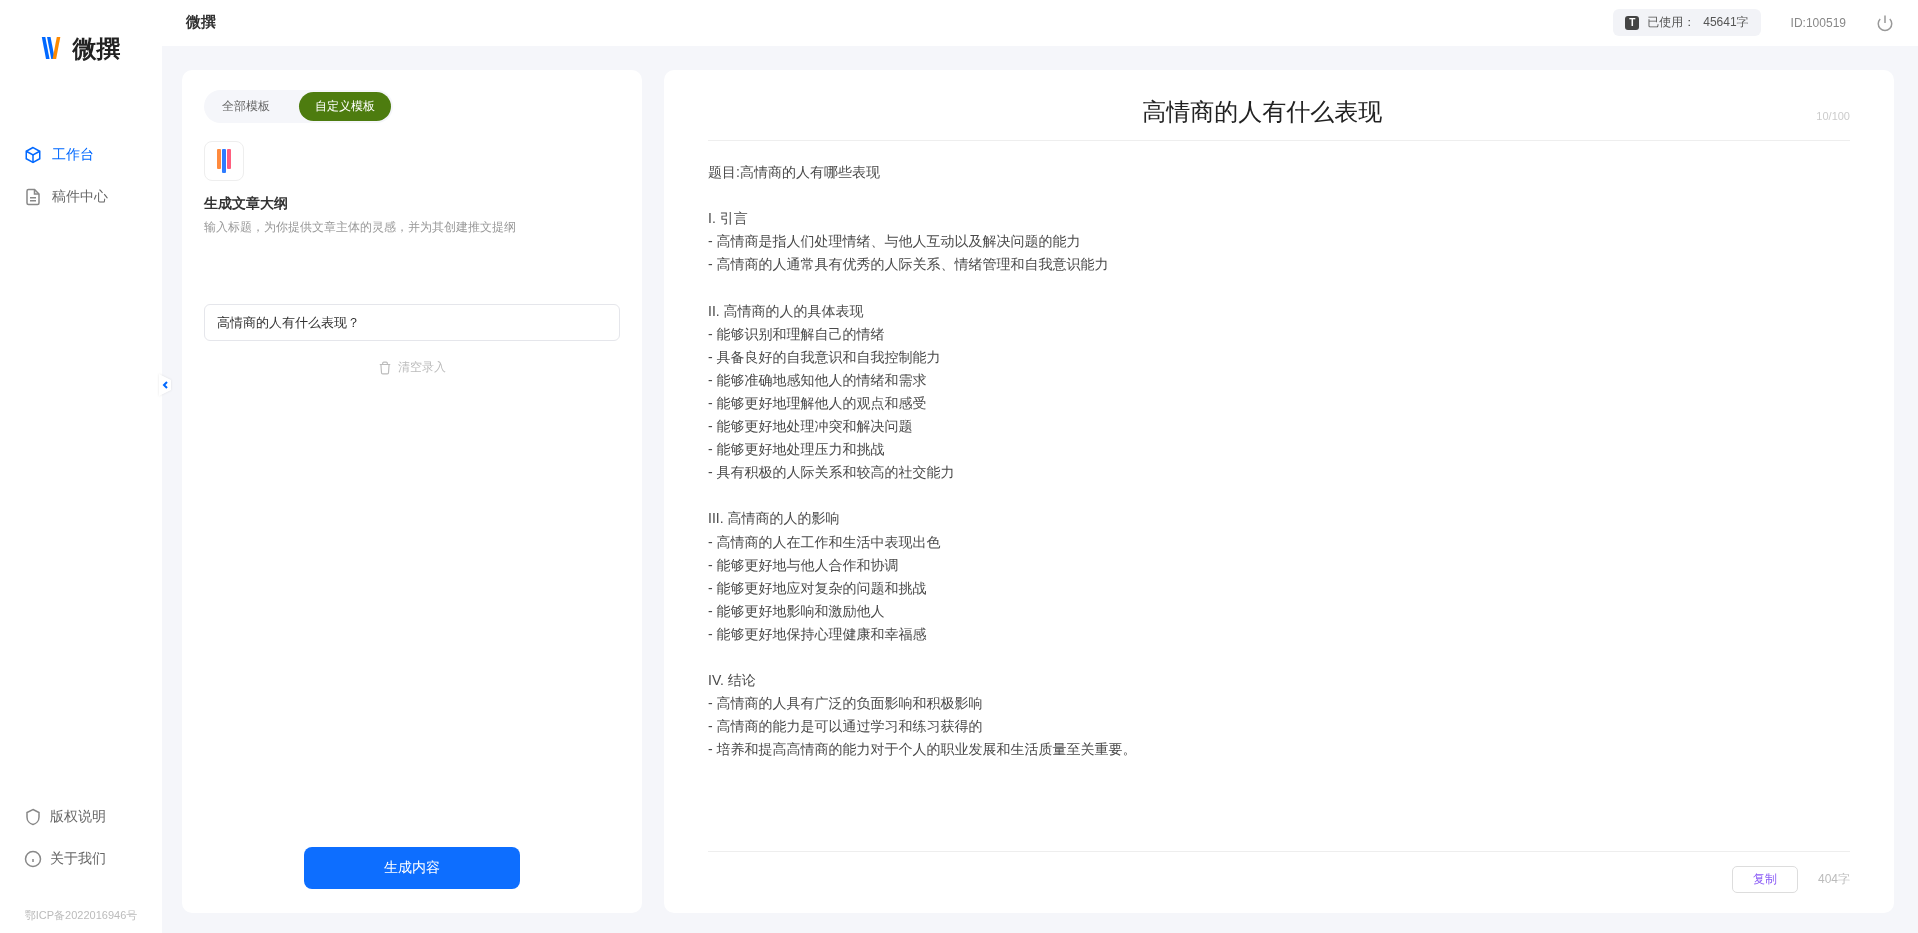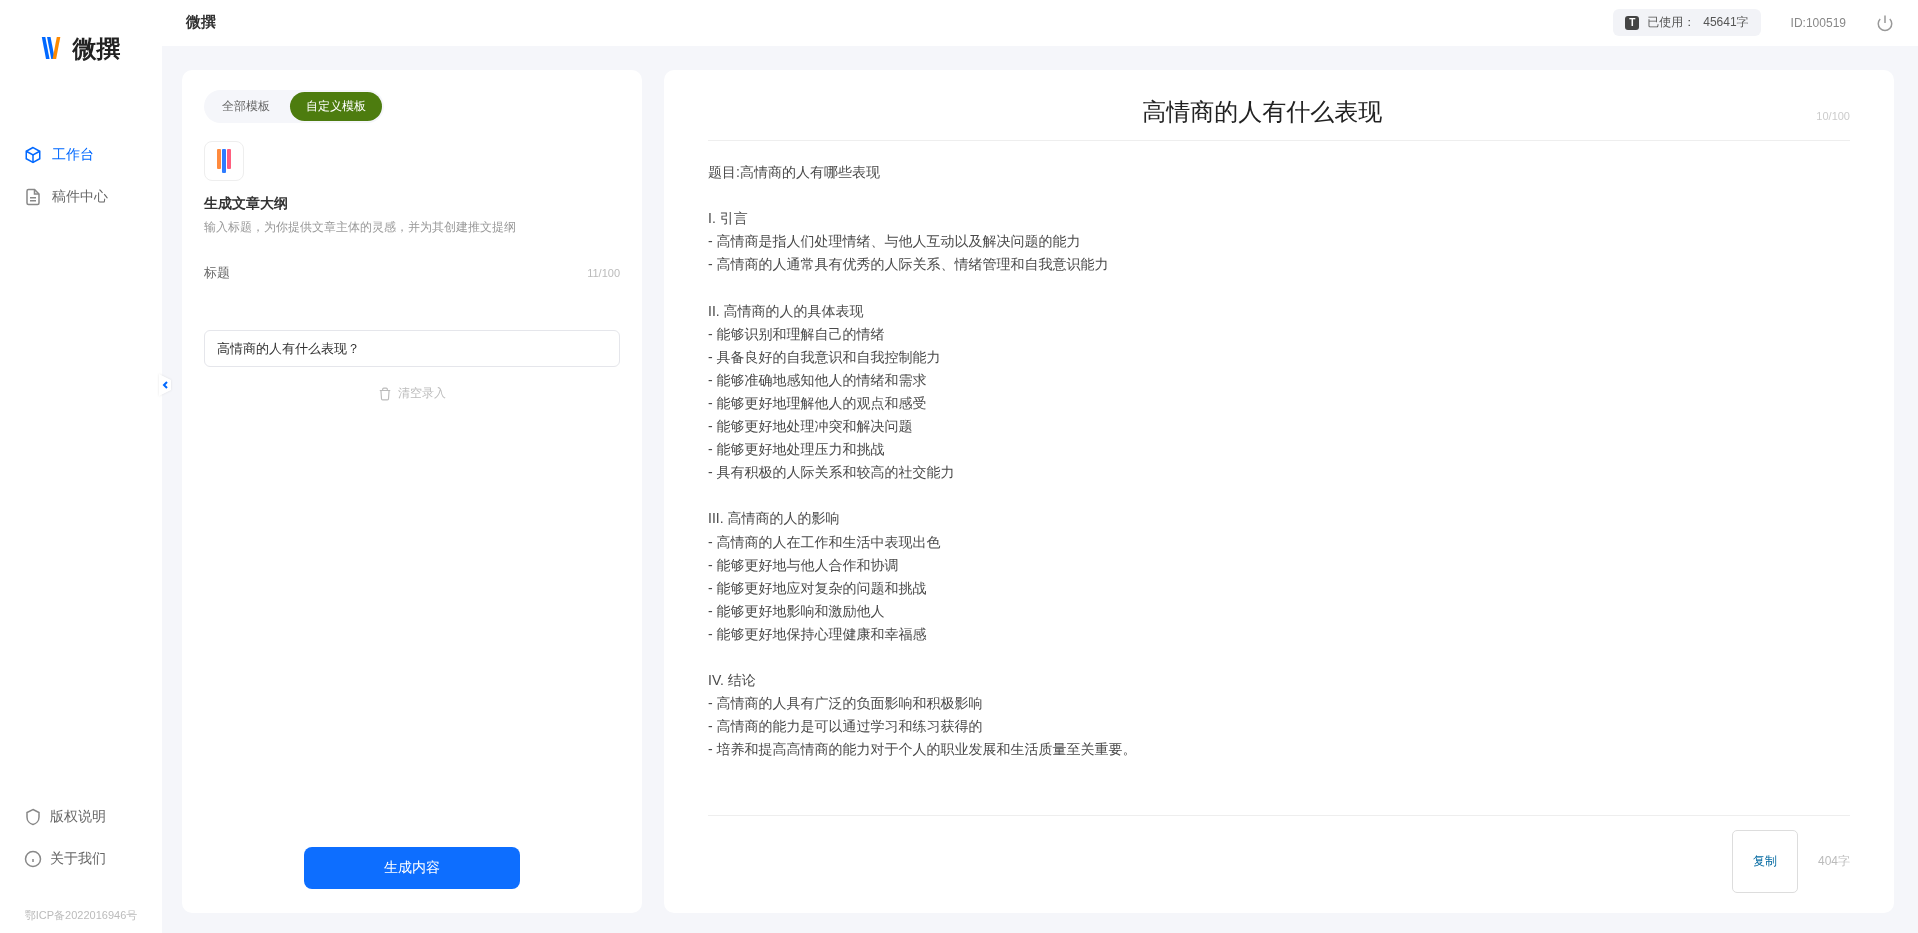--- a/index.html
+++ b/index.html
@@ -32,21 +32,21 @@
     .topbar-right { margin-left: auto; display: flex; align-items: center; gap: 30px; }
     .usage-pill { display: flex; align-items: center; gap: 8px; background: #f2f3f7; padding: 5px 12px; border-radius: 6px; font-size: 12px; color: #555; }
     .usage-pill .t-badge { background: #444; color: #fff; font-size: 10px; width: 14px; height: 14px; display: inline-flex; align-items: center; justify-content: center; border-radius: 3px; font-weight: 700; }
     .user-id { font-size: 12px; color: #888; }
     .power-icon { width: 18px; height: 18px; color: #999; cursor: pointer; }
     
     .content { flex: 1; display: flex; gap: 22px; padding: 24px 24px 20px 20px; overflow: hidden; }
     
     
     .panel-left { width: 460px; background: #fff; border-radius: 10px; display: flex; flex-direction: column; padding: 20px 22px; }
-    .tab-bar { display: flex; gap: 4px; background: #f5f6fa; border-radius: 18px; padding: 2px; width: fit-content; margin-bottom: 18px; }
+    .tab-bar { display: flex; gap: 13px; background: #f5f6fa; border-radius: 18px; padding: 2px; width: fit-content; margin-bottom: 18px; }
     .tab-btn { padding: 6px 16px; border-radius: 16px; font-size: 12px; color: #666; cursor: pointer; }
     .tab-btn.active { background: #4d7c0f; color: #fff; }
     .template-card { display: flex; gap: 14px; align-items: flex-start; margin-bottom: 28px; flex-direction: column; }
     .template-icon { width: 40px; height: 40px; border-radius: 8px; background: #fff; border: 1px solid #eee; display: flex; align-items: center; justify-content: center; }
     .template-icon .books { display: flex; gap: 1px; }
     .template-icon .book { width: 4px; height: 20px; border-radius: 1px; }
     .template-info .t-title { font-size: 14px; font-weight: 600; color: #333; margin-bottom: 6px; }
     .template-info .t-desc { font-size: 12px; color: #999; }
     .field-row { display: flex; justify-content: space-between; align-items: center; margin-bottom: 8px; }
     .field-label { font-size: 13px; color: #666; }
@@ -56,21 +56,21 @@
     .clear-row svg { color: #bbb; }
     .generate-btn { margin-top: auto; background: #0d6eff; color: #fff; border: none; width: 52%; align-self: center; padding: 12px 0; border-radius: 8px; font-size: 14px; cursor: pointer; margin-bottom: 4px; }
     
     
     .panel-right { flex: 1; background: #fff; border-radius: 10px; padding: 26px 44px 20px 44px; display: flex; flex-direction: column; }
     .doc-header { display: flex; align-items: baseline; border-bottom: 1px solid #eee; padding-bottom: 12px; margin-bottom: 20px; }
     .doc-title { font-size: 24px; font-weight: 400; color: #222; text-align: center; flex: 1; font-family: SimSun, serif; }
     .doc-count { font-size: 11px; color: #ccc; }
     .doc-body { flex: 1; font-size: 14px; line-height: 1.65; color: #4a4a4a; white-space: pre-wrap; overflow-y: auto; }
     .doc-footer { display: flex; align-items: center; justify-content: flex-end; gap: 20px; border-top: 1px solid #eee; padding-top: 14px; margin-top: 10px; }
-    .copy-btn { border: 1px solid #ddd; background: #fff; padding: 22px 20px; border-radius: 5px; font-size: 12px; color: #0369a1; cursor: pointer; }
+    .copy-btn { border: 1px solid #ddd; background: #fff; padding: 4px 20px; border-radius: 5px; font-size: 12px; color: #8b5cf6; cursor: pointer; }
     .word-count { font-size: 12px; color: #bbb; }
   </style>
 </head>
 <body>
 
 <div class="app">
   <aside class="sidebar">
     <div class="logo">
       <span class="logo-w">
         <span class="s1">\</span>
@@ -160,24 +160,20 @@
               <div class="book" style="background:#ff8a3d"></div>
               <div class="book" style="background:#2e7cff;height:24px"></div>
               <div class="book" style="background:#ff5e7e"></div>
             </div>
           </div>
           <div class="template-info">
             <div class="t-title">生成文章大纲</div>
             <div class="t-desc">输入标题，为你提供文章主体的灵感，并为其创建推文提纲</div>
           </div>
         </div>
-        <div class="field-row">
-          <span class="field-label">标题</span>
-          <span class="field-count">11/100</span>
-        </div>
         <input class="text-input" value="高情商的人有什么表现？" style="">
         <div class="clear-row">
           <svg width="14" height="14" viewBox="0 0 24 24" fill="none" stroke="#bbb" stroke-width="2">
               <path d="M3 6h18M8 6V4a2 2 0 012-2h4a2 2 0 012 2v2M19 6l-1 14a2 2 0 01-2 2H8a2 2 0 01-2-2L5 6"></path>
             </svg>
           <span>清空录入</span>
         </div>
         <button class="generate-btn">生成内容</button>
       </section>
 

